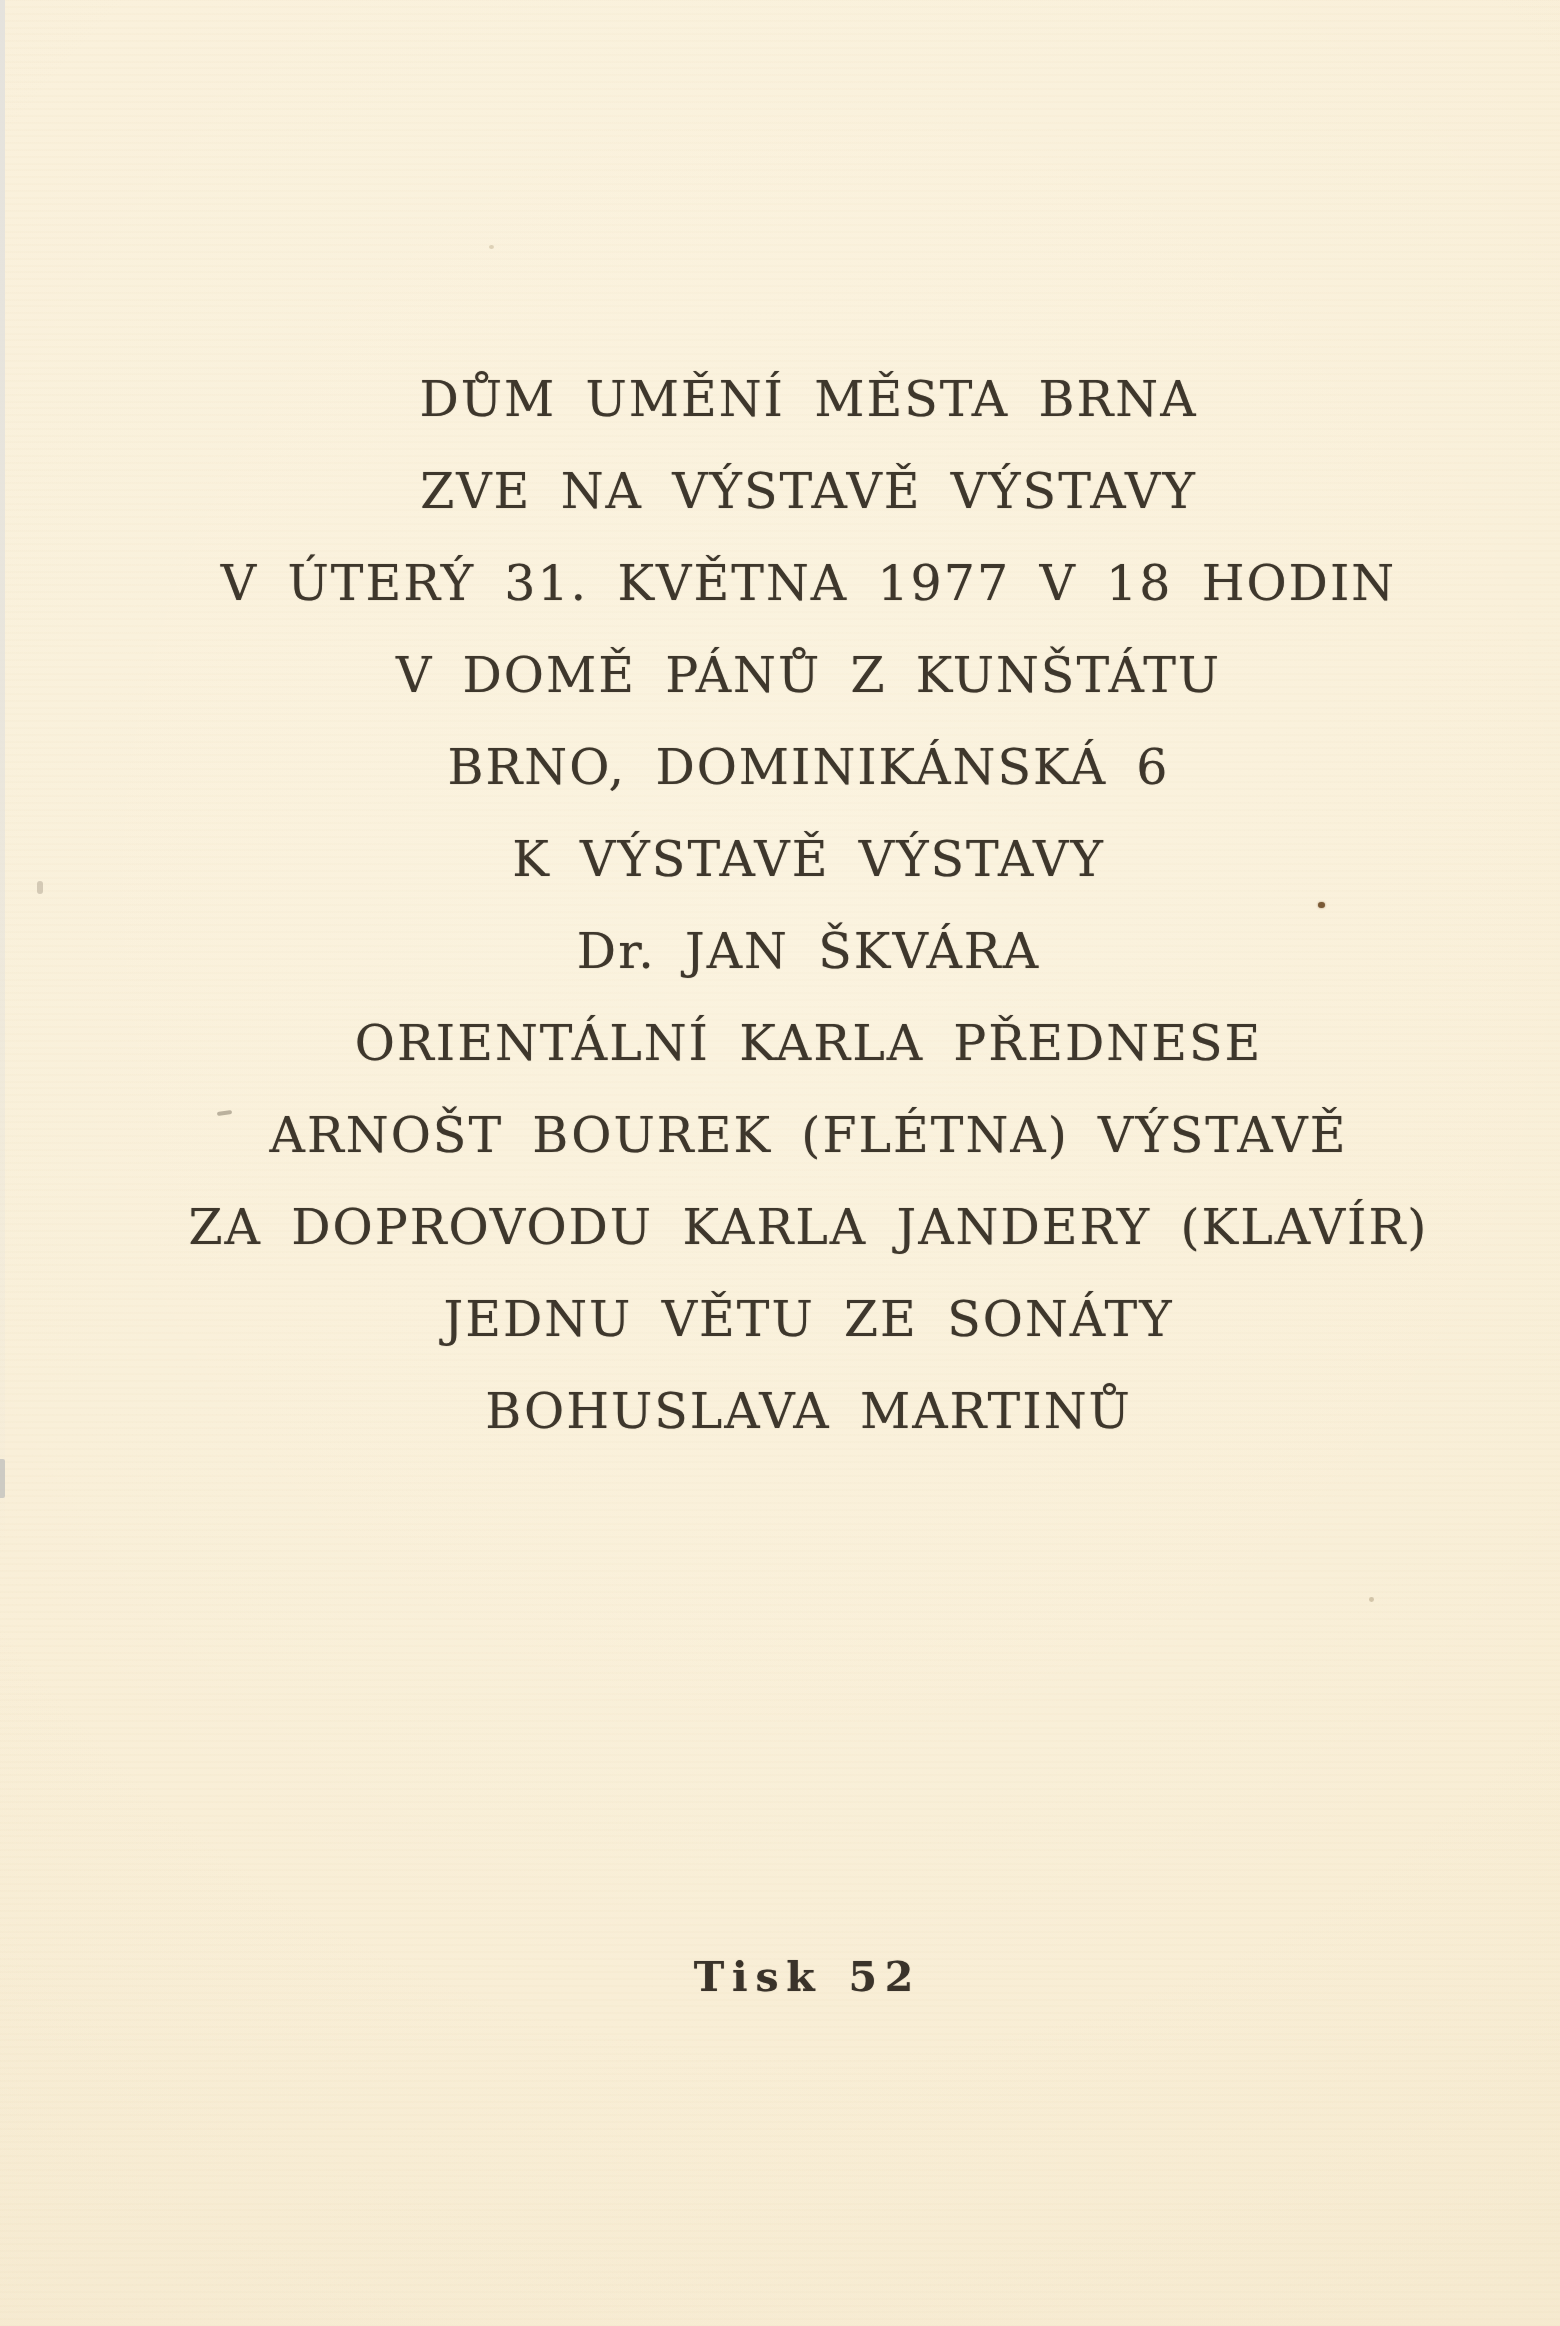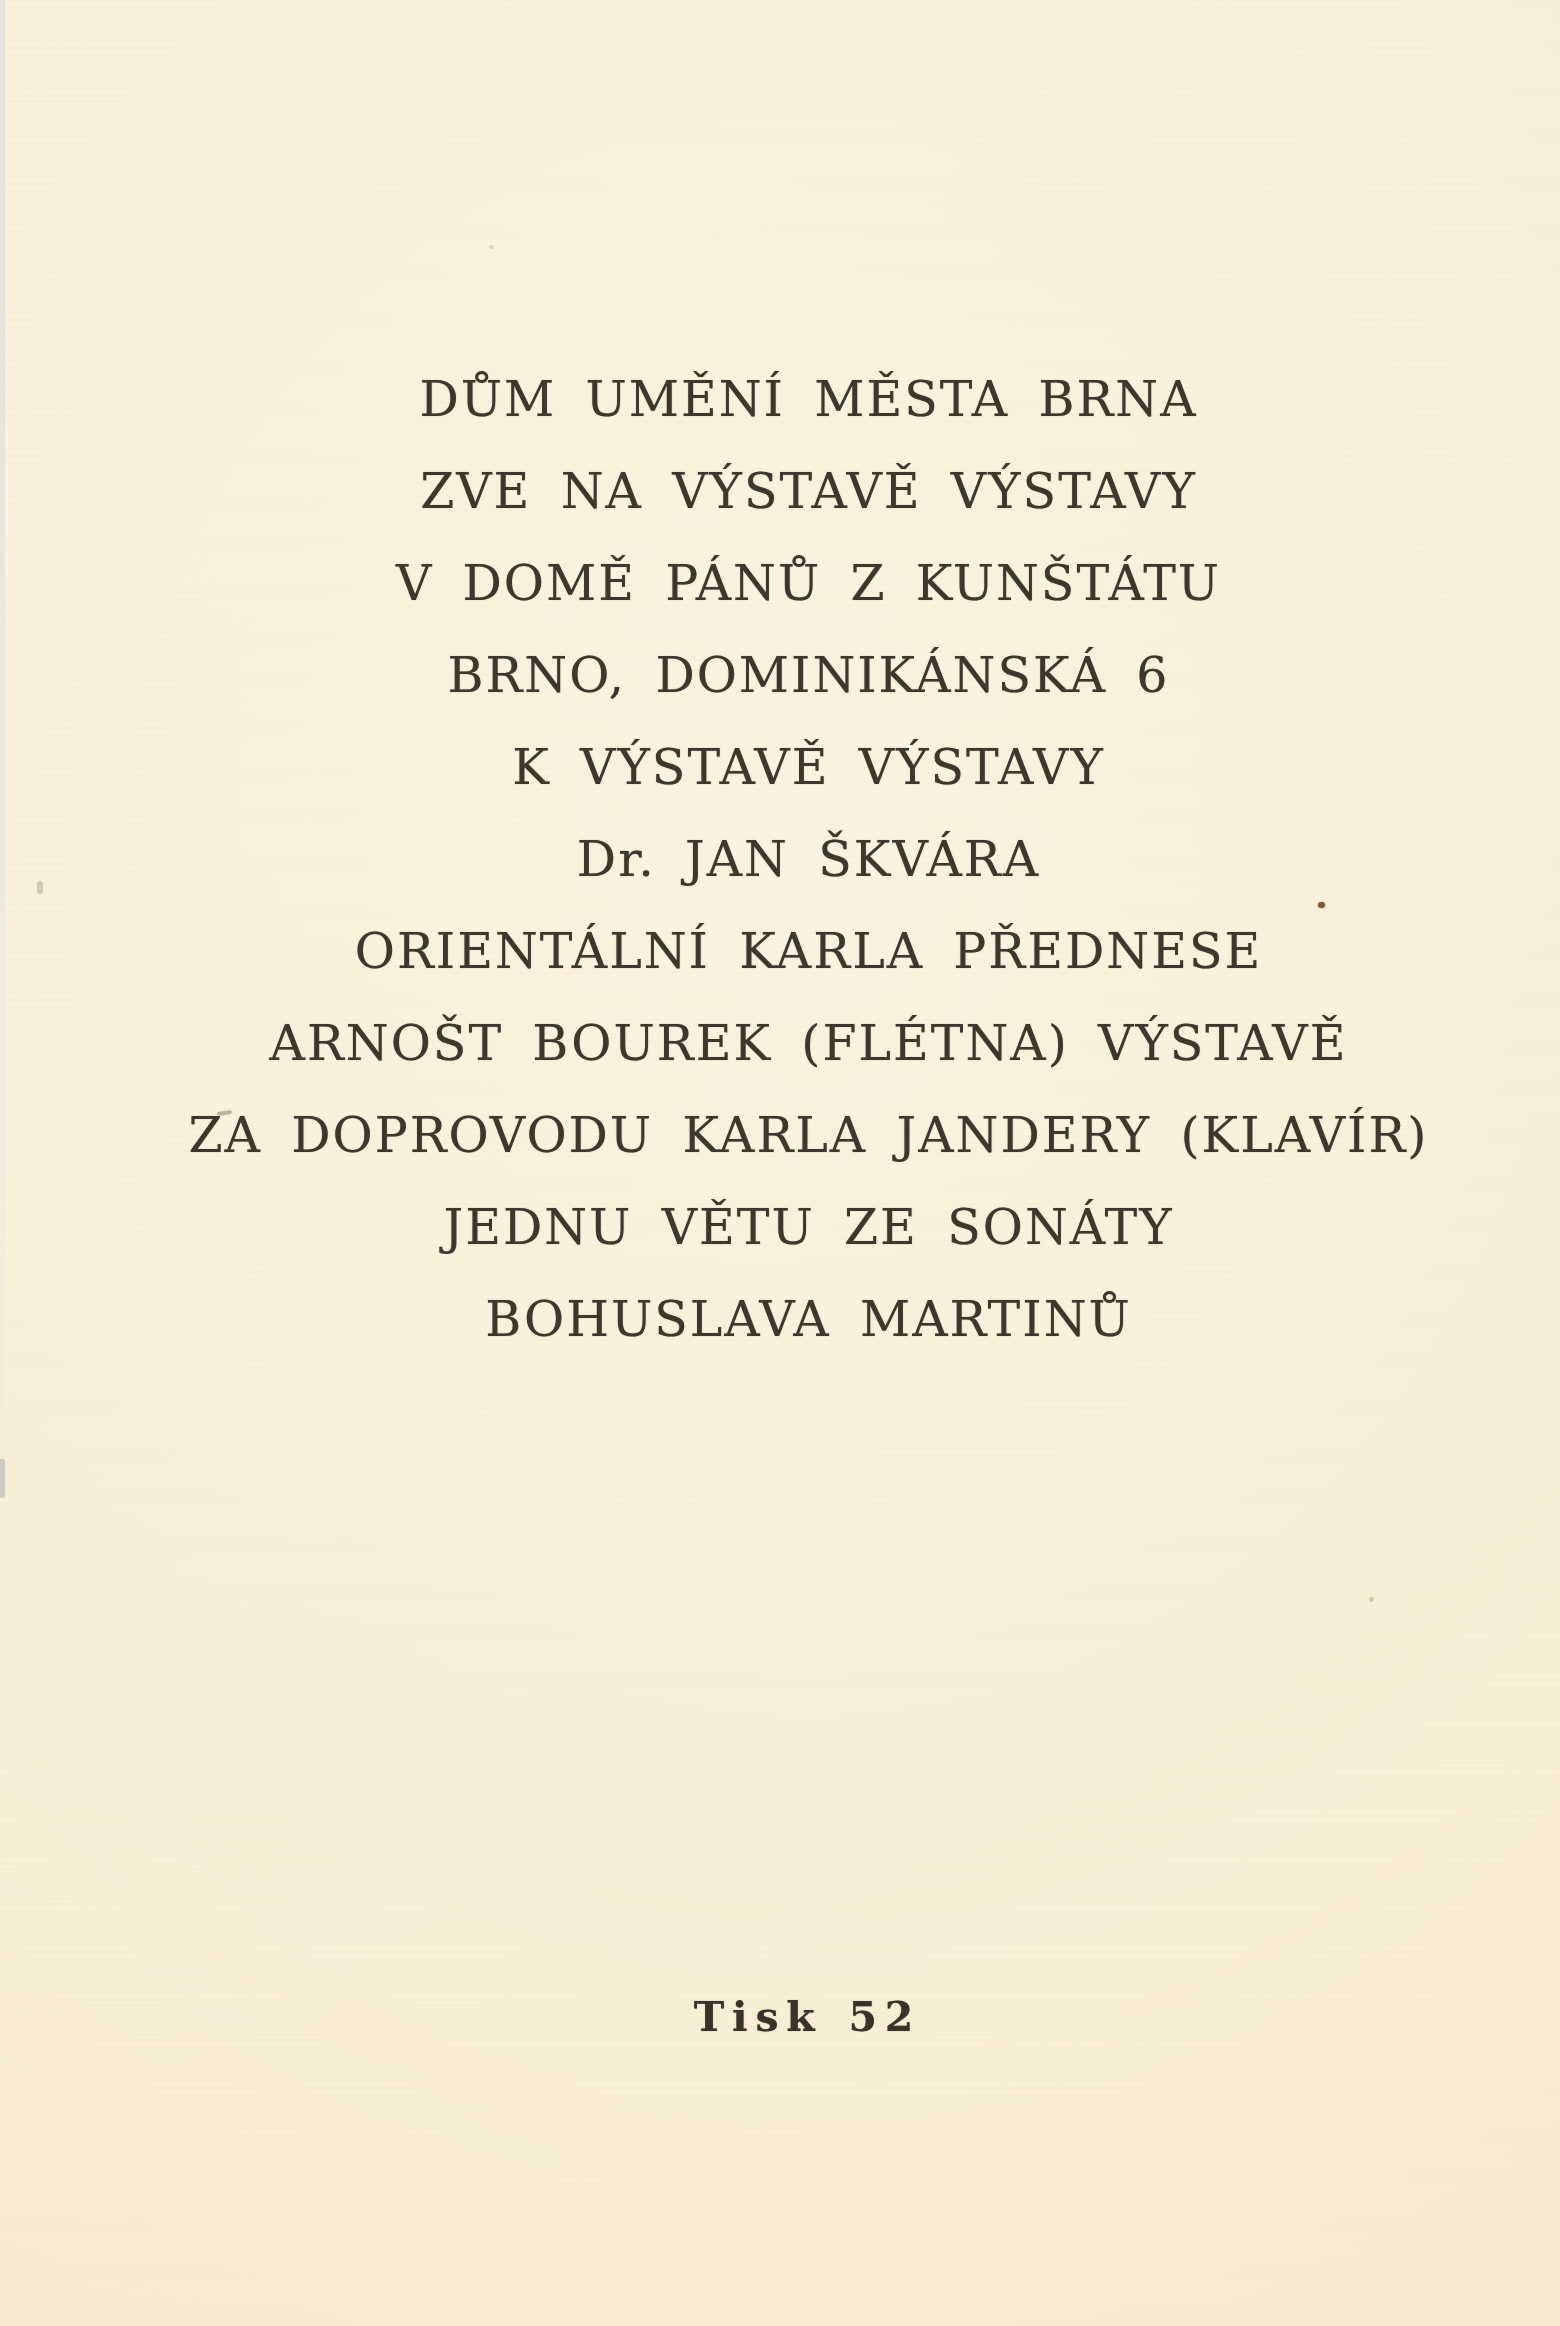--- a/index.html
+++ b/index.html
@@ -55,21 +55,21 @@
     line-height: 92px;
     letter-spacing: 2px;
     word-spacing: 11.7px;
     color: #3e372c;
     text-shadow: 0 0 1px rgba(62,55,44,0.55);
     white-space: nowrap;
   }
   
   .footer-block {
     position: absolute;
-    top: 1992px;
+    top: 1952px;
     left: 0;
     right: 0;
     padding-left: 55px;
     text-align: center;
   }
   .print-mark {
     font-size: 41px;
     line-height: 51px;
     font-weight: bold;
     letter-spacing: 7.8px;
@@ -103,20 +103,21 @@
 </head>
 <body>
 
 <div class="paper">
   <div class="edge-strip"></div>
   <div class="edge-notch"></div>
 
   <div class="text-block">
     <div class="line">DŮM UMĚNÍ MĚSTA BRNA</div>
     <div class="line">ZVE NA VÝSTAVĚ VÝSTAVY</div>
+    <div class="line">V ÚTERÝ 31. KVĚTNA 1977 V 18 HODIN</div>
     <div class="line">V DOMĚ PÁNŮ Z KUNŠTÁTU</div>
     <div class="line">BRNO, DOMINIKÁNSKÁ 6</div>
     <div class="line">K VÝSTAVĚ VÝSTAVY</div>
     <div class="line">Dr. JAN ŠKVÁRA</div>
     <div class="line">ORIENTÁLNÍ KARLA PŘEDNESE</div>
     <div class="line">ARNOŠT BOUREK (FLÉTNA) VÝSTAVĚ</div>
     <div class="line">ZA DOPROVODU KARLA JANDERY (KLAVÍR)</div>
     <div class="line">JEDNU VĚTU ZE SONÁTY</div>
     <div class="line">BOHUSLAVA MARTINŮ</div>
   </div>

